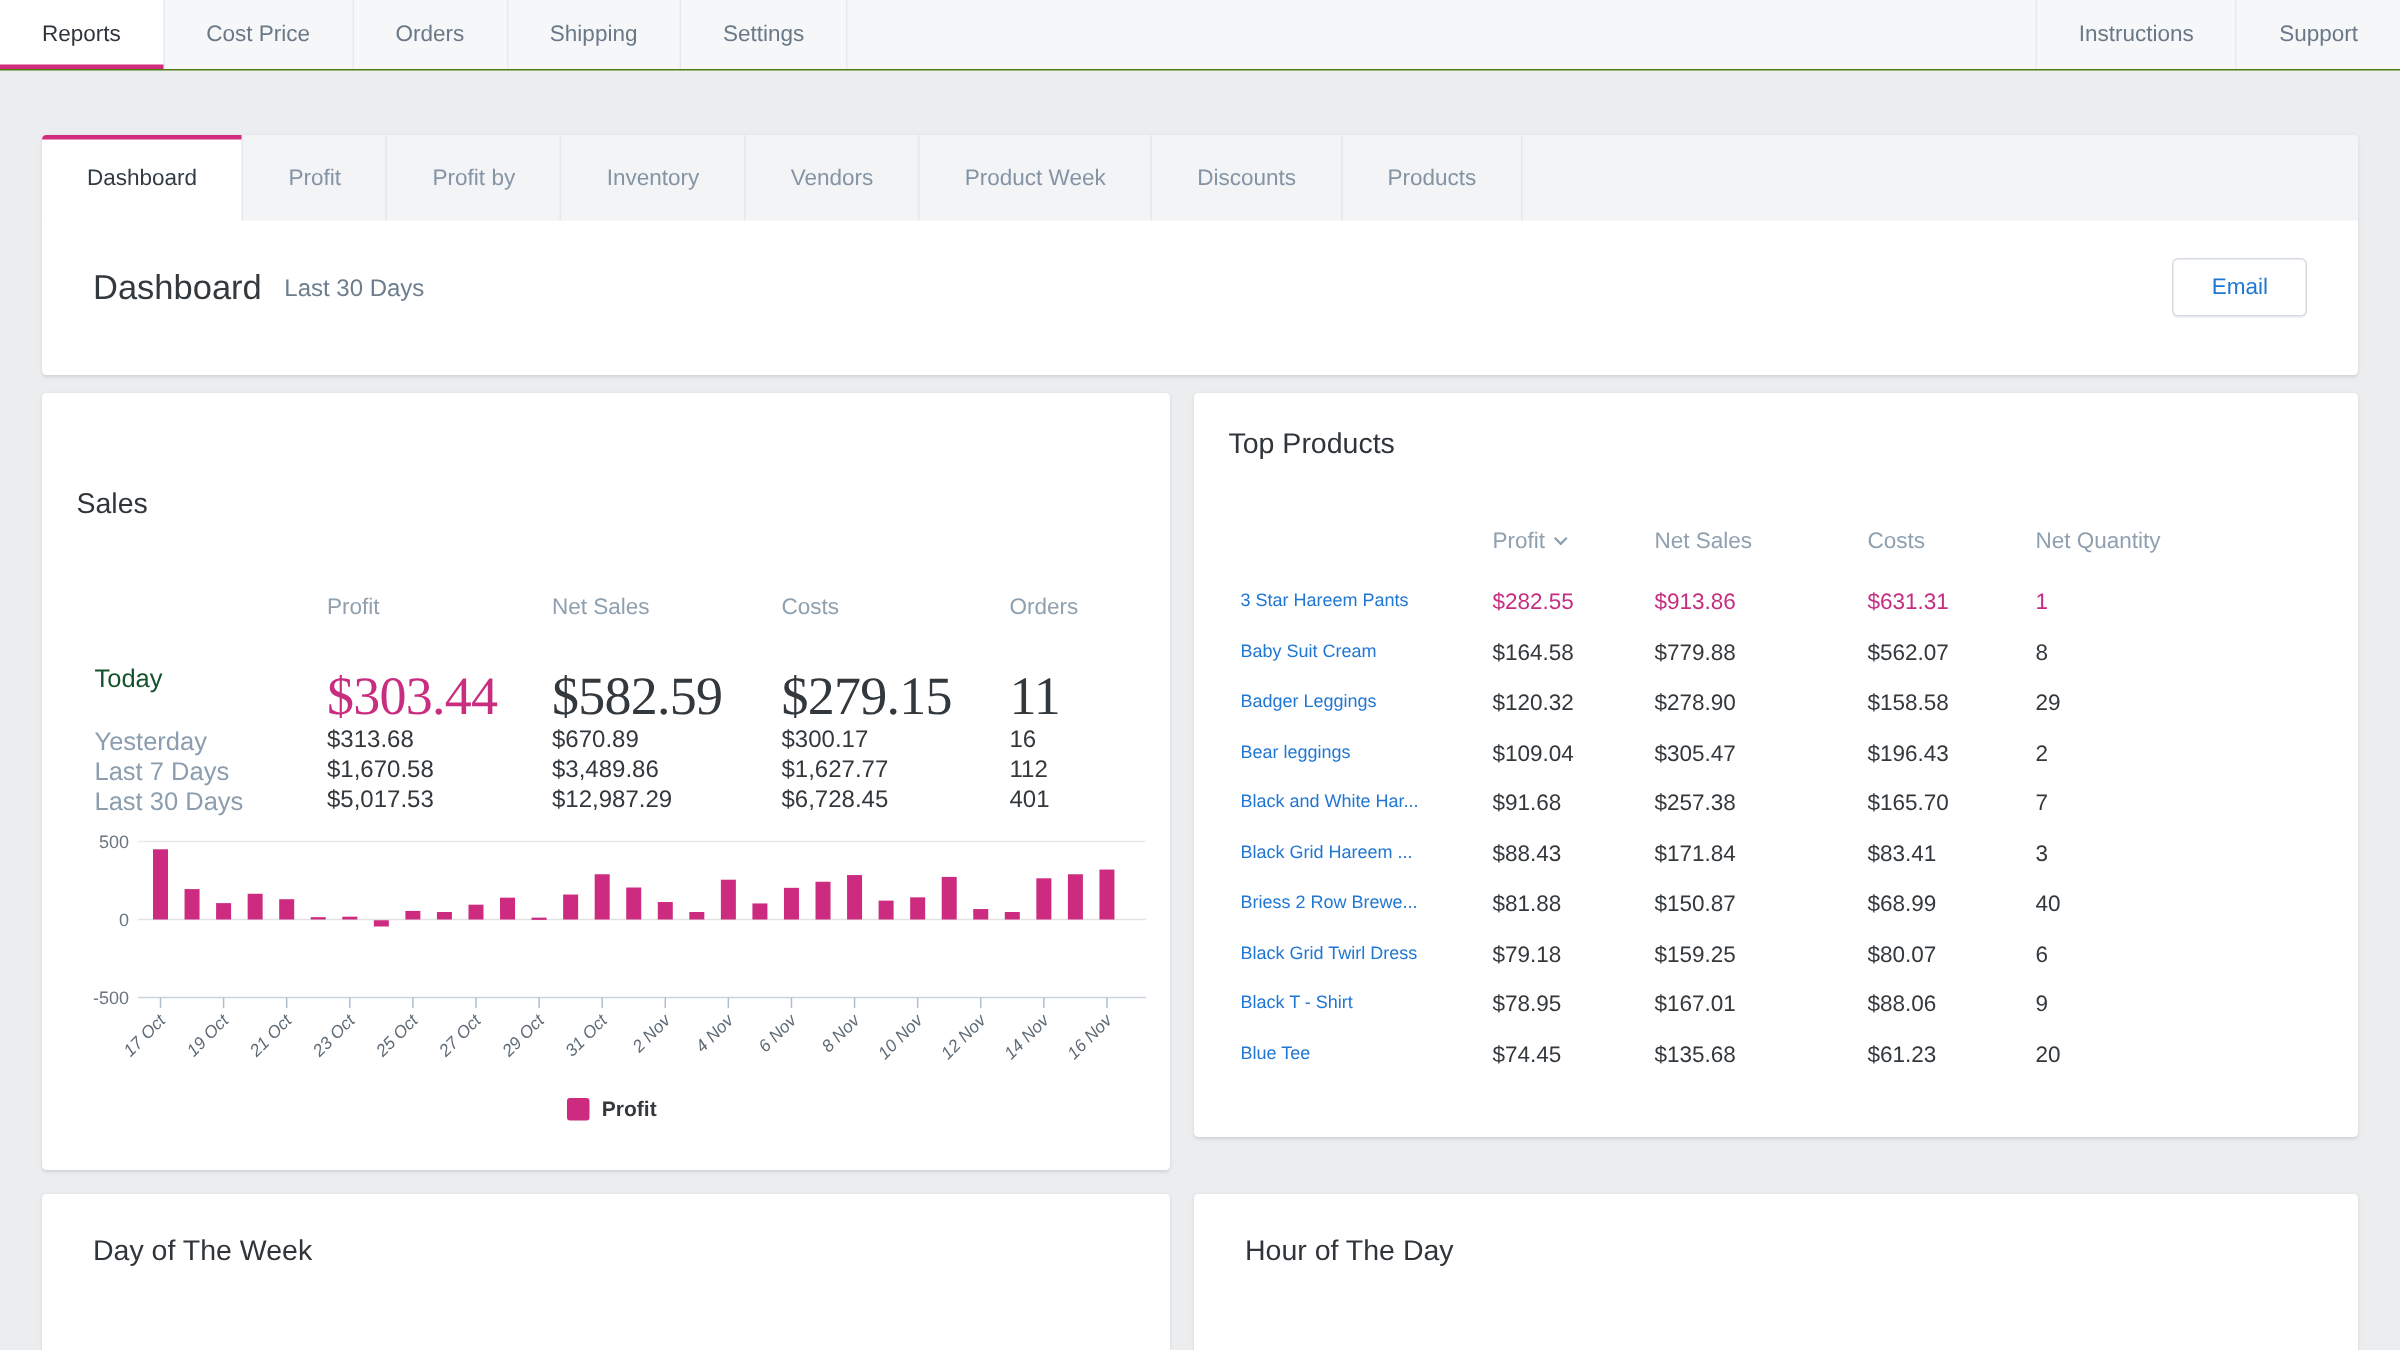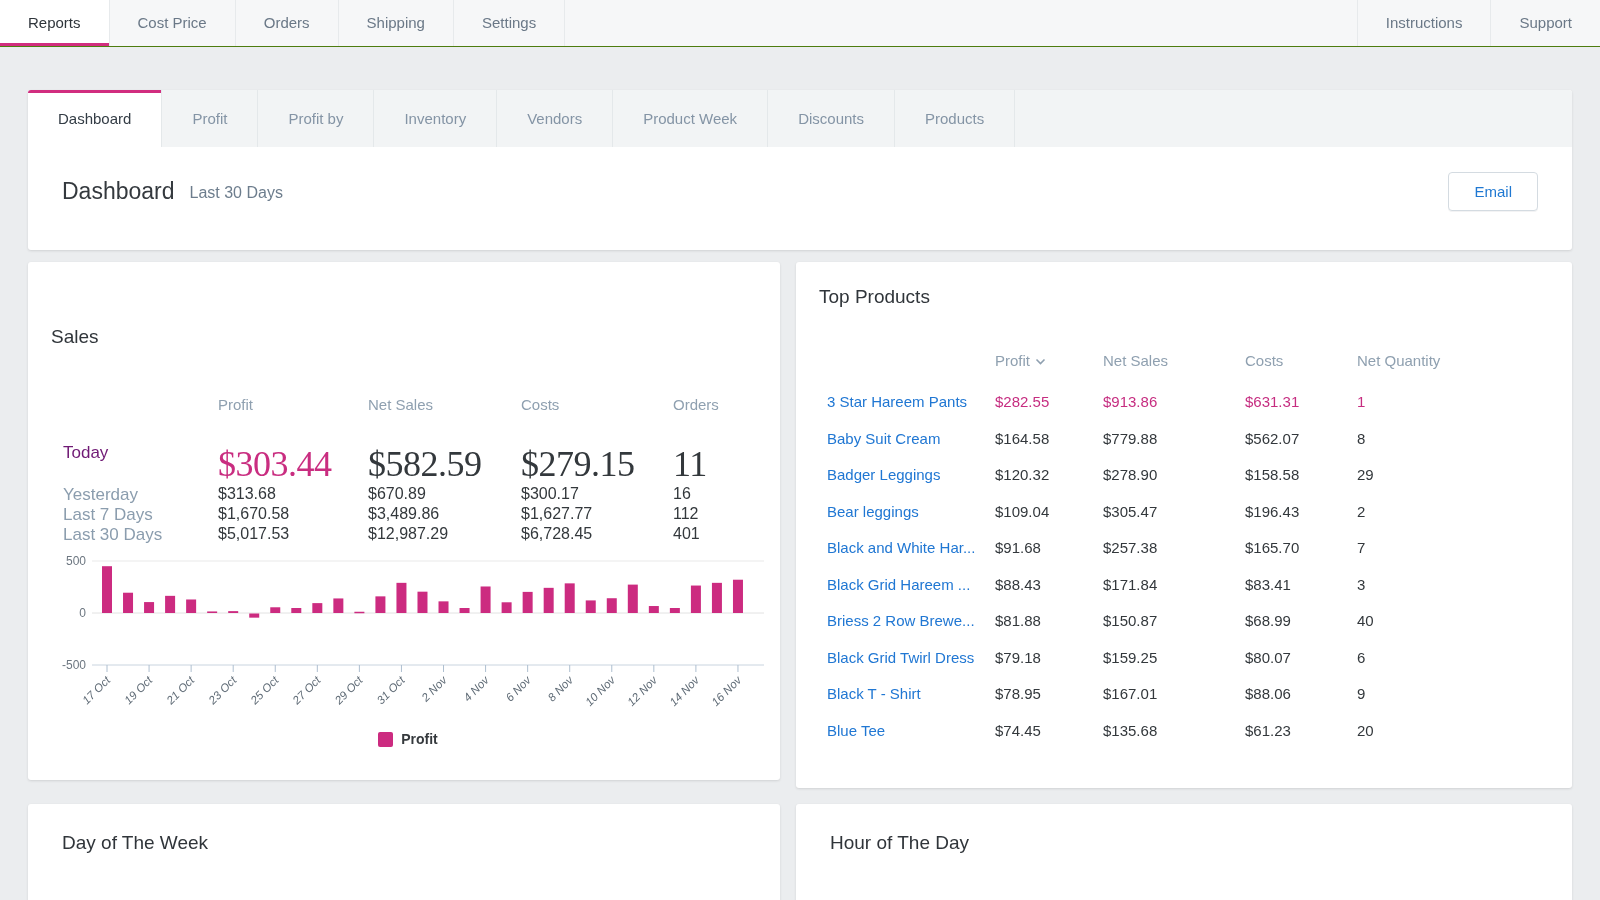--- a/index.html
+++ b/index.html
@@ -73,40 +73,40 @@
   .products-card h2 { margin-left:23px; }
 
   
   .sales-table {
     display:grid; grid-template-columns:155px 150px 153px 152px 1fr;
     margin:48px 0 0 35px;
   }
   .sales-table .hcell { font-size:15px; color:#8fa0b0; padding-bottom:30px; }
   .sales-table .rlabel { font-size:17px; color:#8b9dae; }
   .sales-table .val { font-size:16px; color:#33383c; }
-  .sales-table .row-big .rlabel { color:#701a75; padding-top:6px; }
+  .sales-table .row-big .rlabel { color:#14532d; padding-top:6px; }
   .sales-table .row-big .val { font-size:36px; letter-spacing:-.5px; padding-bottom:13px;font-family:Liberation Serif, serif; }
   .sales-table .row-big .val.pink { color:#c92d80; }
 
   
   .chart-wrap { margin:2px 0 0 24px; }
   .chart-wrap svg { overflow:visible; display:block; }
   .legend { display:flex; align-items:center; justify-content:center; width:712px; margin:6px 0 0 24px; }
   .legend .swatch { width:15px; height:15px; background:#cc2b80; border-radius:2px; margin-right:8px; }
   .legend .legend-label { font-size:14px; font-weight:bold; color:#35393d; }
 
   
   .products-table {
     display:grid; grid-template-columns:168px 108px 142px 112px 1fr;
     margin:44px 24px 0 31px;
   }
   .products-table .hcell { font-size:15px; color:#8fa0b0; padding-bottom:24px; white-space:nowrap; }
   .products-table .hcell .sort-icon { margin-left:5px; position:relative; top:-1px; }
   .products-table .pname {
-    font-size:15px; color:#2077d3; cursor:pointer; white-space:nowrap; overflow:hidden;
+    font-size:12px; color:#2077d3; cursor:pointer; white-space:nowrap; overflow:hidden;
     padding-bottom:19.5px; padding-right:8px;
   }
   .products-table .pval { font-size:15px; color:#33383c; padding-bottom:19.5px; }
   .products-table .row-hl .pval { color:#c62d80; }
 
   
   .mini-card { height:290px; padding:28px 0 0 0; overflow:hidden; }
   .mini-card.left { width:752px; flex:none; }
   .mini-card.rightc { flex:1; }
   .mini-card h2 { margin-left:34px; }

